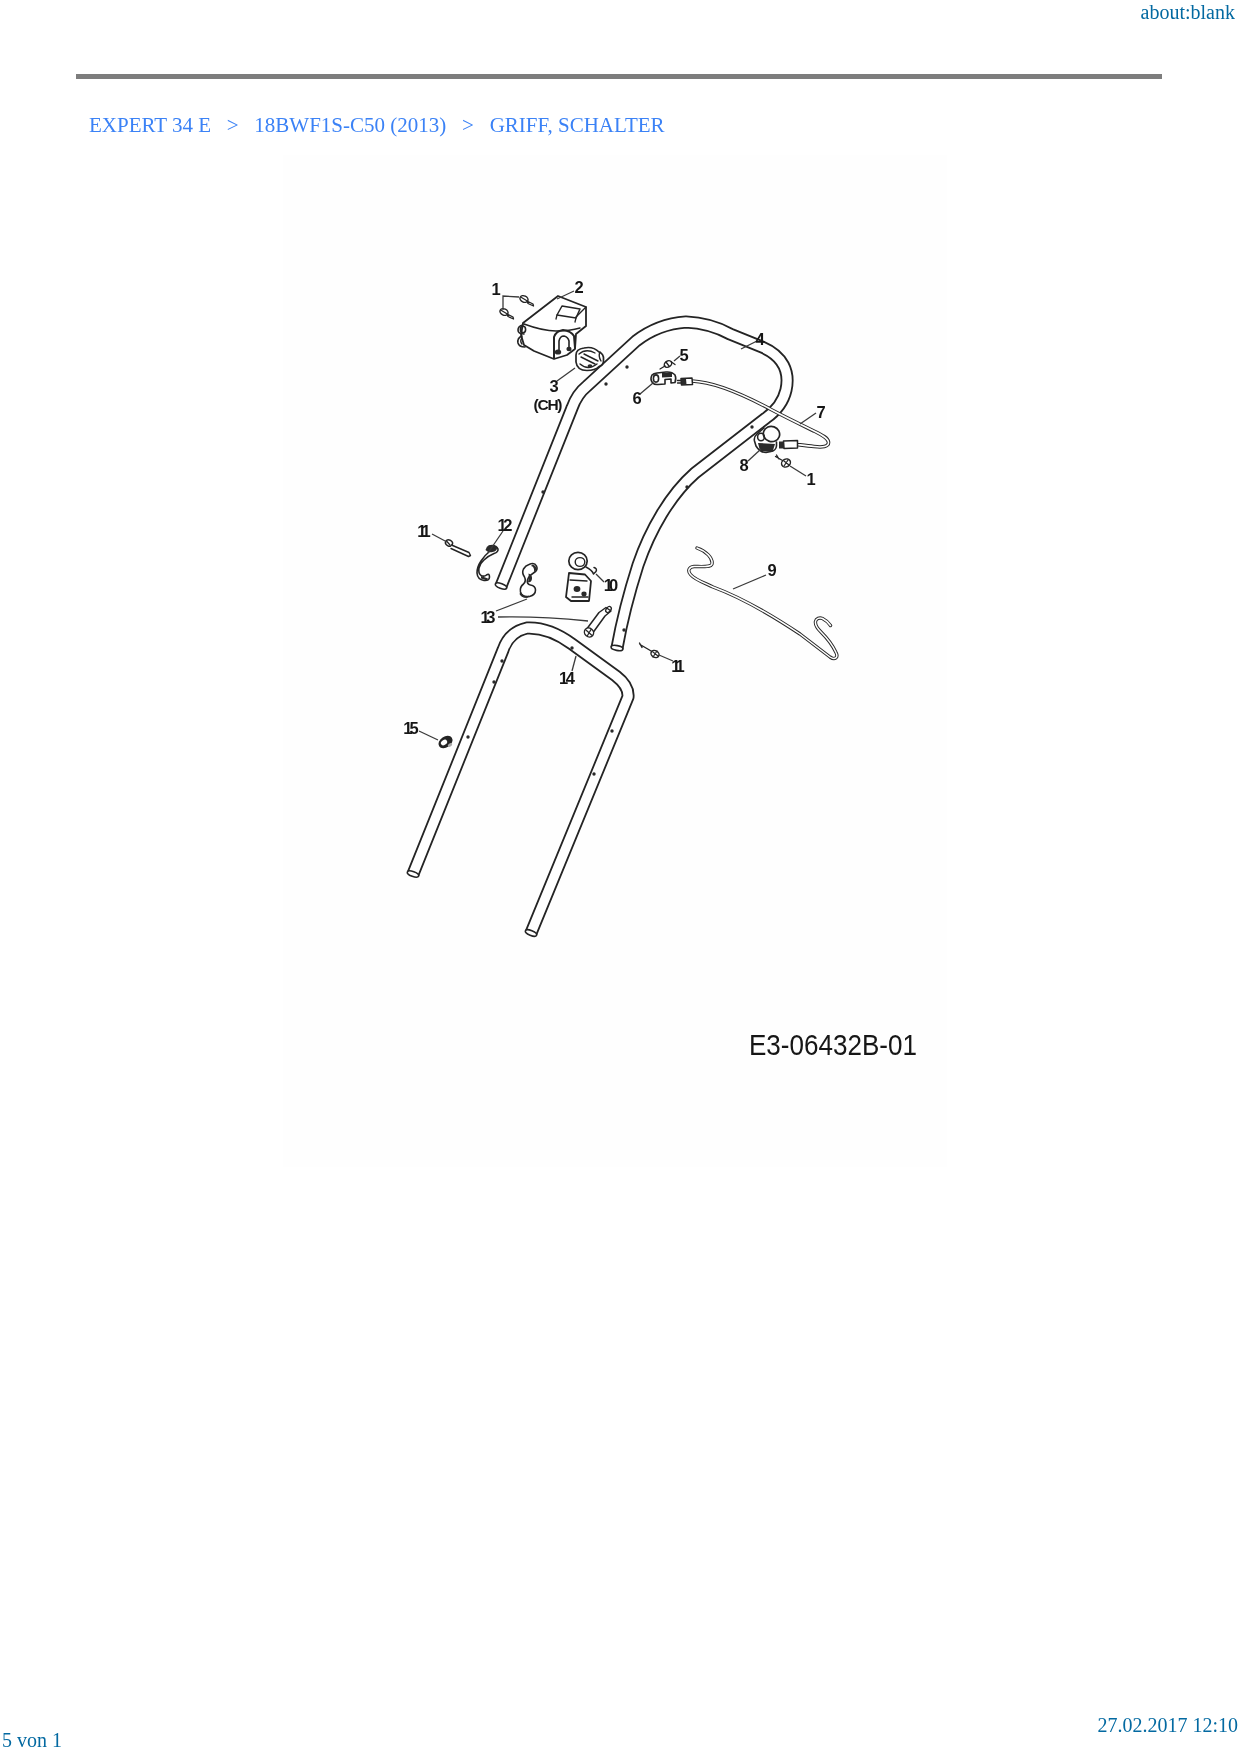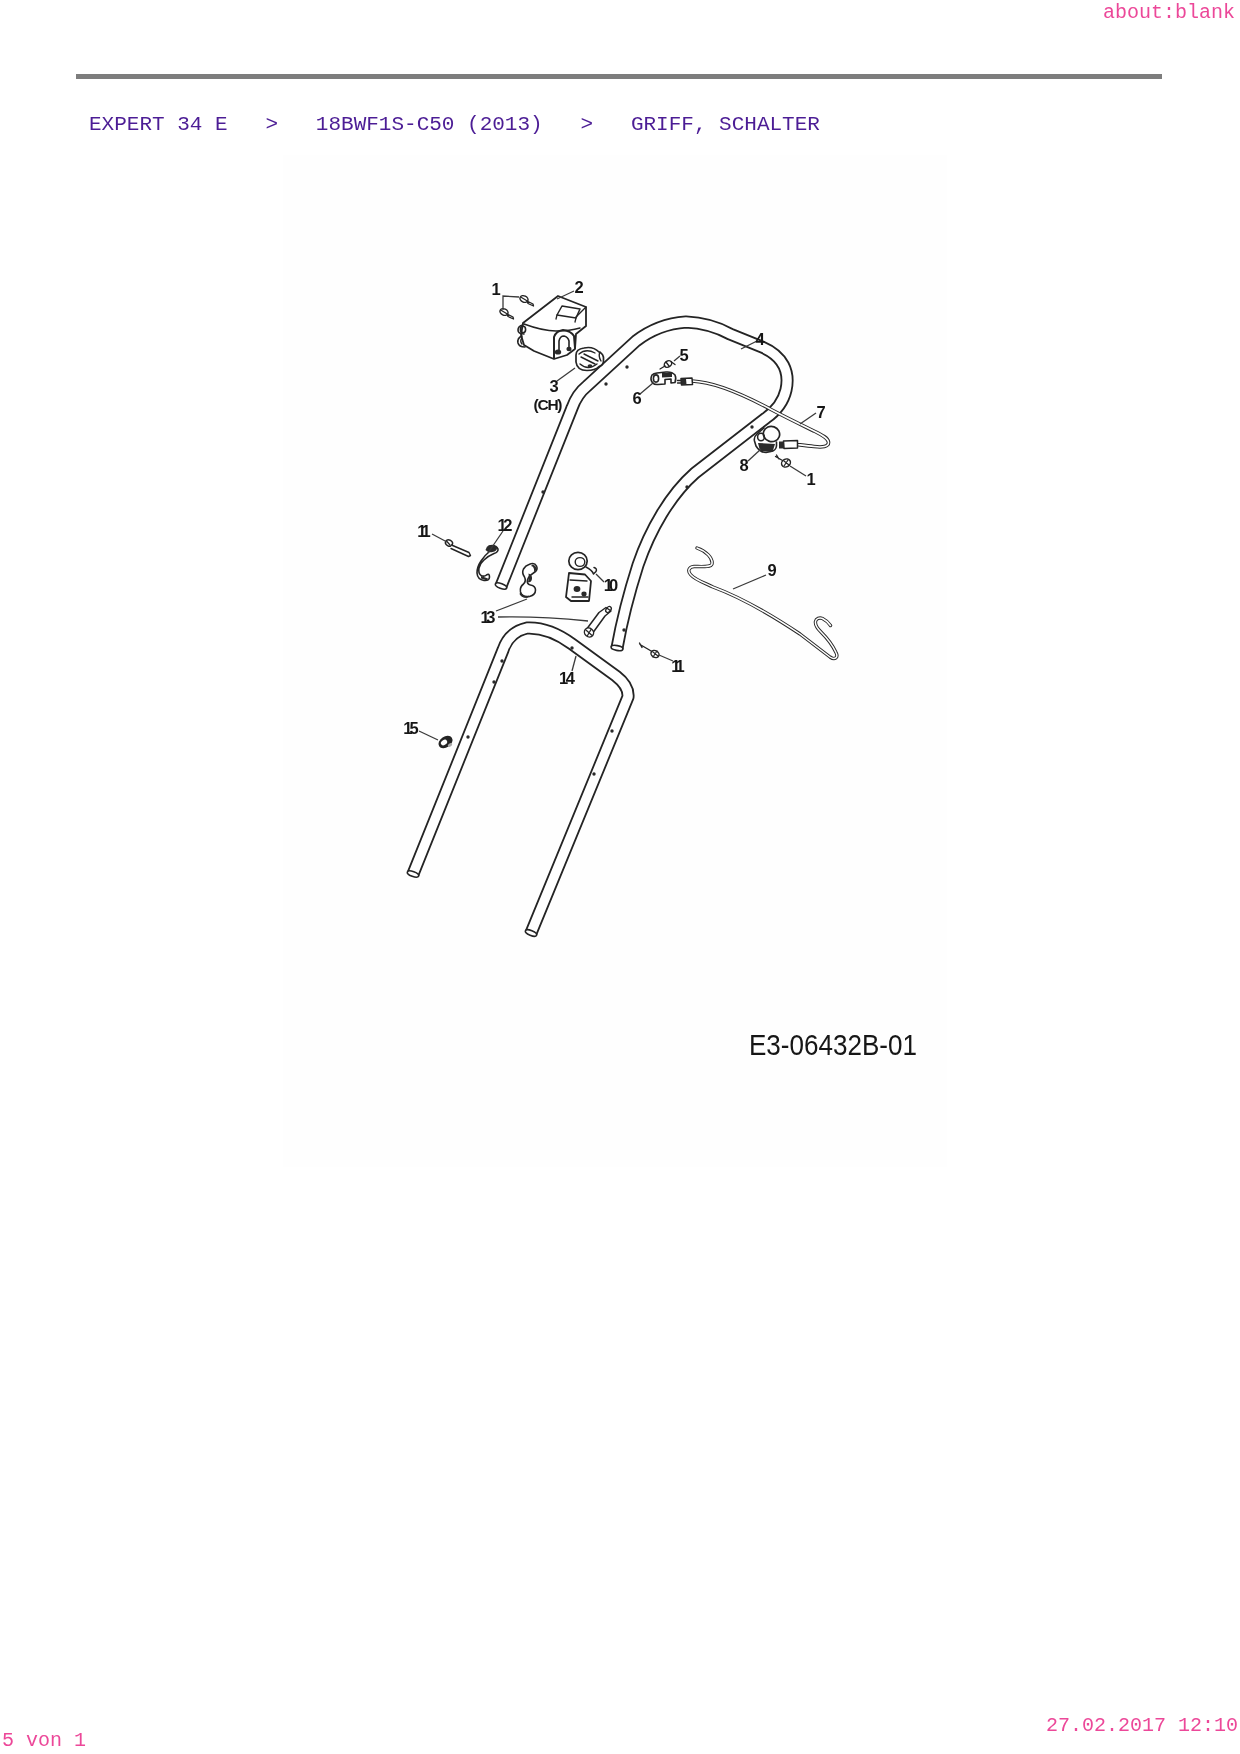--- a/index.html
+++ b/index.html
@@ -1,17 +1,17 @@
 <!DOCTYPE html>
 <html><head>
 <meta charset="utf-8">
 <style>
   html,body{margin:0;padding:0;background:#fff;width:1240px;height:1754px;overflow:hidden;}
-  .serif{font-family:Liberation Mono, monospace;color:#ec4899;}
-  .sans{font-family:Liberation Mono, monospace;color:#4c1d95;}
+  .serif{font-family:Liberation Serif, serif;color:#0369a1;}
+  .sans{font-family:Liberation Serif, serif;color:#3b82f6;}
   .abs{position:absolute;}
   svg text{font-family:"Liberation Sans",sans-serif;fill:#161616;}
 </style>
 </head>
 <body>
 
 <div class="serif abs" style="top:1px;right:5px;font-size:20px;">about:blank</div>
 
 <div class="abs" style="left:76px;top:74px;width:1086px;height:5px;background:#7d7d7d;"></div>
 

